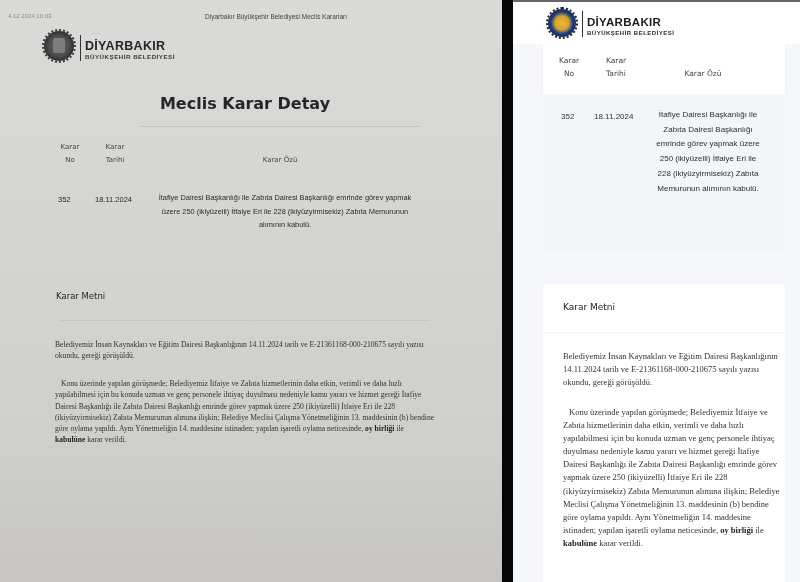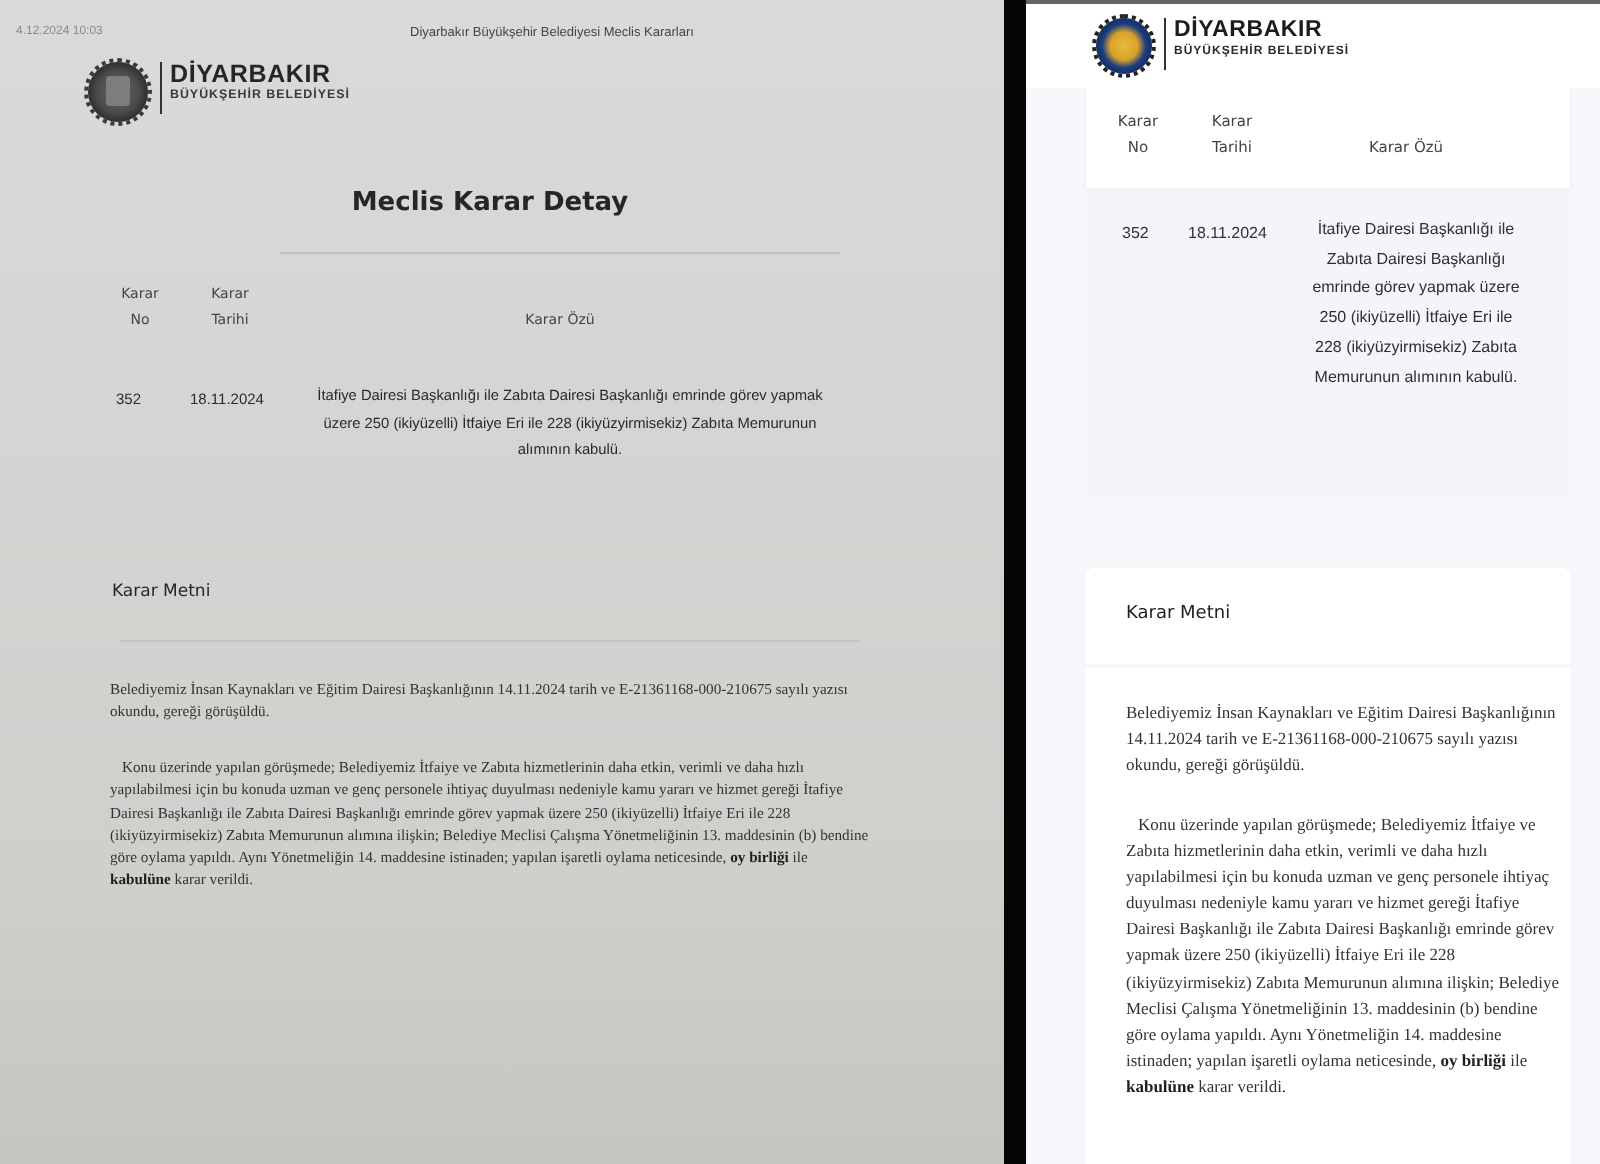--- a/index.html
+++ b/index.html
@@ -7,37 +7,37 @@
     body { position: relative; font-family: "DejaVu Sans", sans-serif; }
 
     
     .paper {
       position: absolute; left: 0; top: 0; width: 502px; height: 582px;
       background: linear-gradient(180deg, #dadad8 0%, #d4d4d2 40%, #cfcfcc 75%, #c6c5c2 100%);
       overflow: hidden; color: #2a2a2a;
     }
     .paper .print-date { position: absolute; left: 8px; top: 13px; font-size: 6px; color: #8a8a8a; font-family: "Liberation Sans", sans-serif; }
     .paper .print-title { position: absolute; left: 205px; top: 13px; font-size: 6.5px; color: #444; font-family: "Liberation Sans", sans-serif; }
-    .logo { position: absolute; display: flex; align-items: flex-start; }
+    .logo { position: absolute; display: flex; align-items: flex-end; }
     .paper .logo { left: 44px; top: 31px; }
     .emblem {
       width: 30px; height: 30px; border-radius: 50%;
       background: radial-gradient(circle, #6a6a6a 0%, #4a4a4a 50%, #2f2f2f 70%);
       position: relative;
     }
     .emblem::before {
       content: ""; position: absolute; inset: -2px;
       border: 2px dotted #3a3a3a; border-radius: 50%;
     }
     .emblem .inner { position: absolute; left: 9px; top: 7px; width: 12px; height: 15px; background: #7d7d7d; border-radius: 2px; }
     .logo .sep { width: 1px; height: 26px; background: #333; margin: 0 4px 0 6px; }
     .logo .name { font-family: "Liberation Sans", sans-serif; font-weight: bold; font-size: 12.5px; letter-spacing: 0.3px; color: #262626; line-height: 13px; }
     .logo .sub { font-family: "Liberation Sans", sans-serif; font-weight: bold; font-size: 6.2px; letter-spacing: 0.5px; color: #3a3a3a; line-height: 8px; }
 
-    .paper .page-title { position: absolute; left: 0; width: 490px; text-align: center; top: 94px; font-size: 13px; font-weight: bold; color: #262626; font-family: "DejaVu Sans", sans-serif; }
+    .paper .page-title { position: absolute; left: 0; width: 490px; text-align: center; top: 94px; font-size: 16px; font-weight: bold; color: #262626; font-family: "DejaVu Sans", sans-serif; }
     .paper .rule { position: absolute; left: 140px; width: 280px; top: 126px; height: 1px; background: #c0c0bd; }
 
     .p-th { position: absolute; font-size: 7px; color: #444; text-align: center; line-height: 13px; font-family: "DejaVu Sans", sans-serif; }
     .p-td { position: absolute; font-size: 8px; color: #2a2a2a; line-height: 14px; font-family: Liberation Sans, sans-serif; }
     .paper .th-no { left: 50px; top: 141px; width: 40px; }
     .paper .th-date { left: 95px; top: 141px; width: 40px; }
     .paper .th-ozu { left: 150px; top: 154px; width: 260px; }
     .paper .td-no { left: 58px; top: 193px; font-size: 7.5px; }
     .paper .td-date { left: 95px; top: 193px; font-size: 7.5px; }
     .paper .td-ozu { left: 150px; top: 191px; width: 270px; text-align: center; font-size: 7.4px; line-height: 13.5px; }

